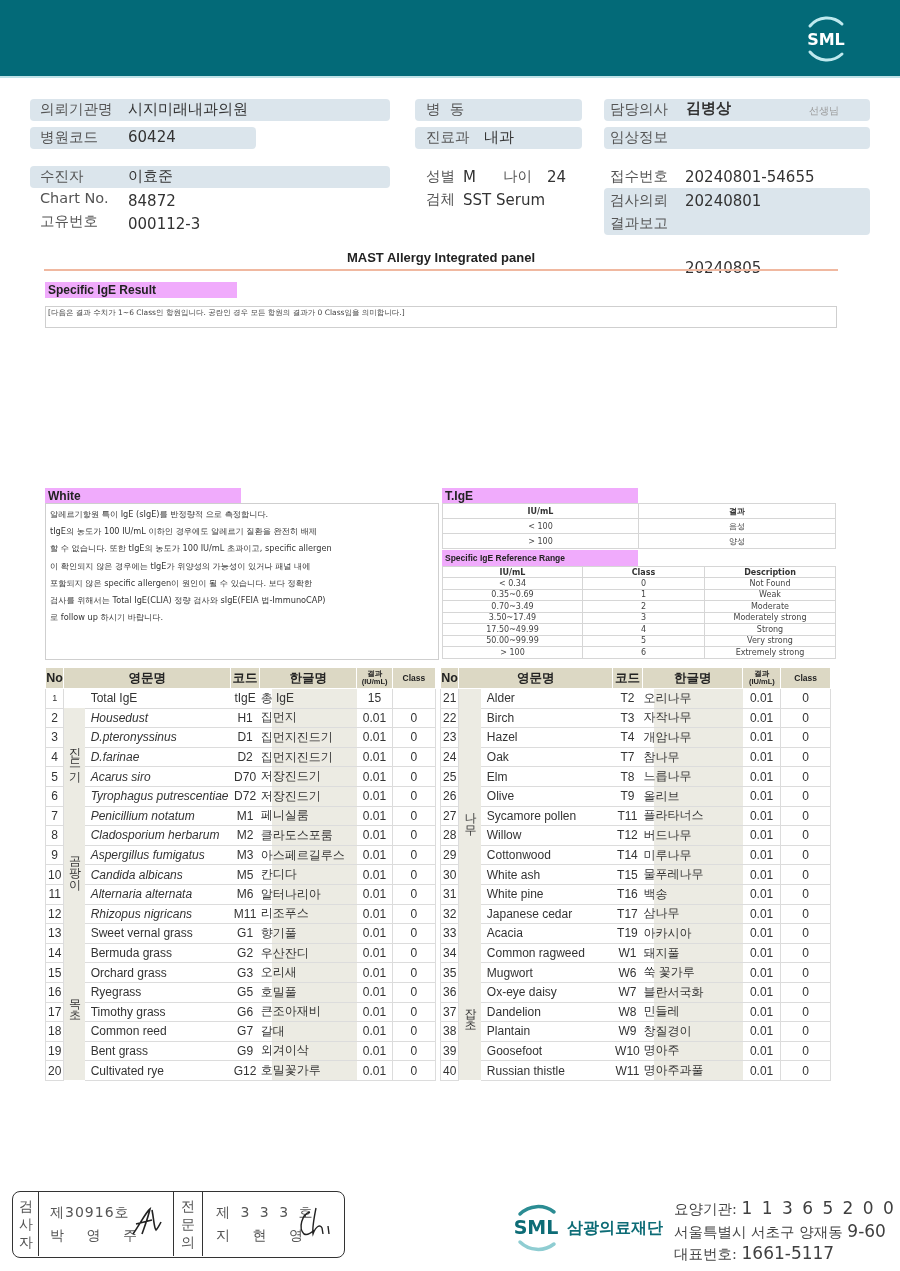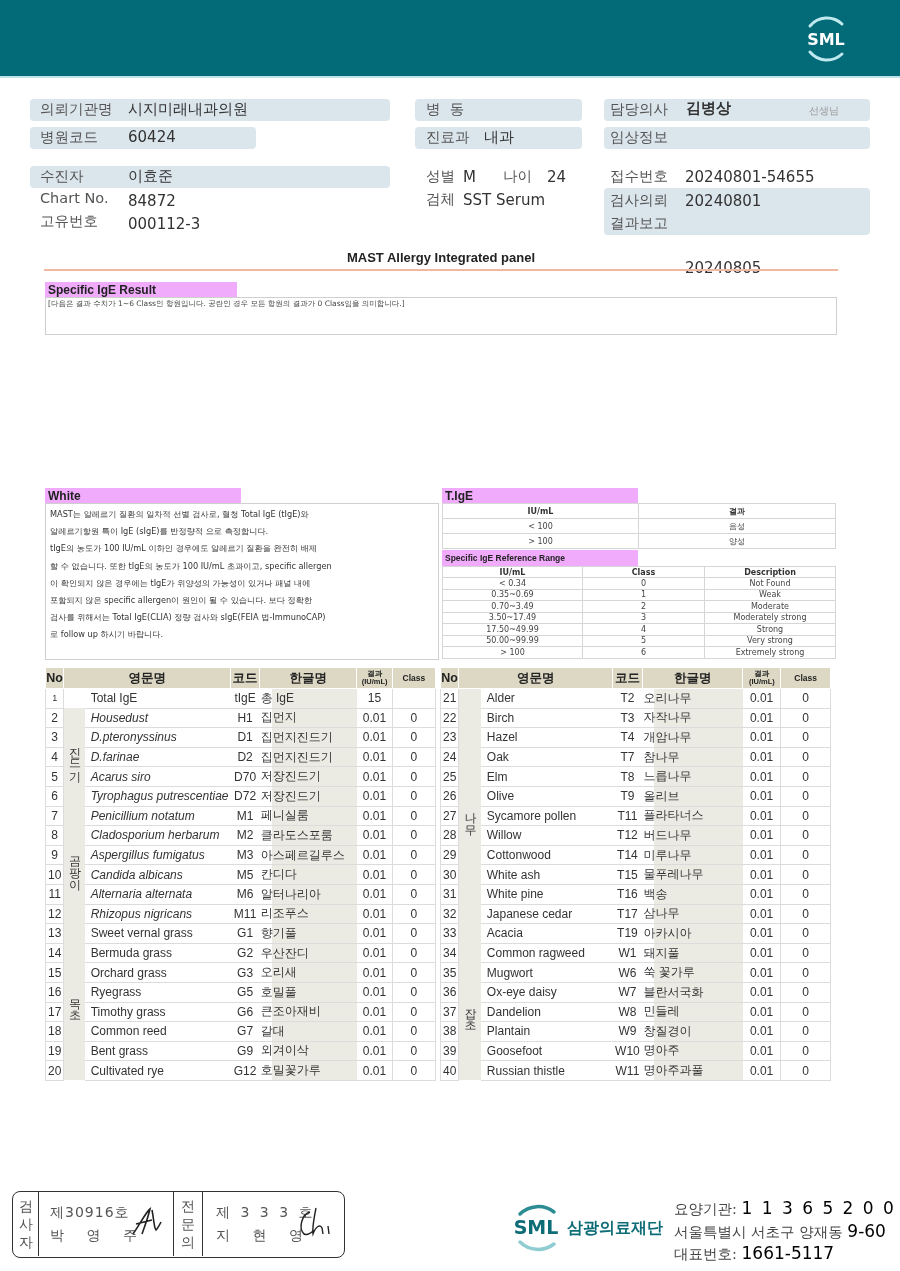--- a/index.html
+++ b/index.html
@@ -47,21 +47,21 @@
   .atable td.ko { background: linear-gradient(to right, #ffffff 0 12px, #ecebe3 12px); padding-left: 1px; }
   .atable td.res, .atable td.cls { text-align: center; border-right: 1px solid #dcdcdc; }
   .atable tr.first td.no { font-size: 9px; }
 
   
   .sigbox { position: absolute; left: 12px; top: 1191px; width: 333px; height: 67px; border: 1.5px solid #333; border-radius: 8px; }
   .sigcell { position: absolute; top: 0; height: 64px; border-right: 1.5px solid #333; }
   .vlab { position: absolute; font-size: 14px; color: #555; line-height: 18px; text-align: center; width: 22px; }
   .sigline { position: absolute; font-size: 14px; color: #555; letter-spacing: 1px; white-space: nowrap; }
   .footer-info { position: absolute; left: 674px; font-size: 14.5px; color: #444; white-space: nowrap; }
-  .footer-info b { font-weight: normal; color: #000000; font-size: 17px; }
+  .footer-info b { font-weight: normal; color: #404040; font-size: 17px; }
 </style>
 </head>
 <body>
 
 <div class="page">
 
   <div class="header">
     <svg class="logo" viewBox="0 0 52 54">
       <path d="M10 14 A 22 22 0 0 1 42 12" fill="none" stroke="#bfe9ee" stroke-width="3" stroke-linecap="round"></path>
       <path d="M10 40 A 22 22 0 0 0 42 42" fill="none" stroke="#bfe9ee" stroke-width="3" stroke-linecap="round"></path>
@@ -114,28 +114,27 @@
   <div class="pill" style="left:604px;top:188px;width:266px;height:47px;"></div>
   <div class="lbl" style="left:610px;top:191px;">검사의뢰</div>
   <div class="val" style="left:685px;top:192px;">20240801</div>
   <div class="lbl" style="left:610px;top:214px;">결과보고</div>
   <div class="val" style="left:685px;top:215px;margin-top:44px;">20240805</div>
 
   <div class="panel-title">MAST Allergy Integrated panel</div>
   <div class="panel-rule"></div>
 
   <div class="tag" style="left:45px;top:282px;width:192px;height:16px;">Specific IgE Result</div>
-  <div class="boxed" style="left:45px;top:297px;width:792px;height:38px;">
+  <div class="boxed" style="left:45px;top:306px;width:792px;height:22px;">
     <div class="result-note">[다음은 결과 수치가 1~6 Class인 항원입니다. 공란인 경우 모든 항원의 결과가 0 Class임을 의미합니다.]</div>
   </div>
 
   <div class="tag" style="left:45px;top:488px;width:196px;height:16px;">White</div>
   <div class="boxed" style="left:45px;top:503px;width:394px;height:157px;">
     <div class="remark-text">
-      <div>MAST는 알레르기 질환의 일차적 선별 검사로, 혈청 Total IgE (tIgE)와</div>
       <div>알레르기항원 특이 IgE (sIgE)를 반정량적 으로 측정합니다.</div>
       <div>tIgE의 농도가 100 IU/mL 이하인 경우에도 알레르기 질환을 완전히 배제</div>
       <div>할 수 없습니다. 또한 tIgE의 농도가 100 IU/mL 초과이고, specific allergen</div>
       <div>이 확인되지 않은 경우에는 tIgE가 위양성의 가능성이 있거나 패널 내에</div>
       <div>포함되지 않은 specific allergen이 원인이 될 수 있습니다. 보다 정확한</div>
       <div>검사를 위해서는 Total IgE(CLIA) 정량 검사와 sIgE(FEIA 법-ImmunoCAP)</div>
       <div>로 follow up 하시기 바랍니다.</div>
     </div>
   </div>
 

